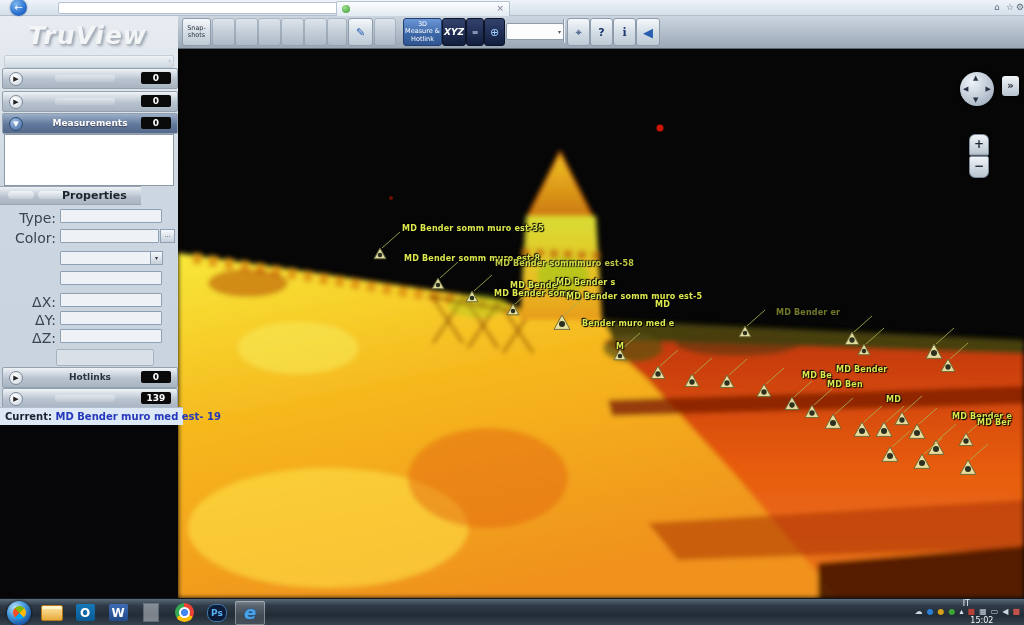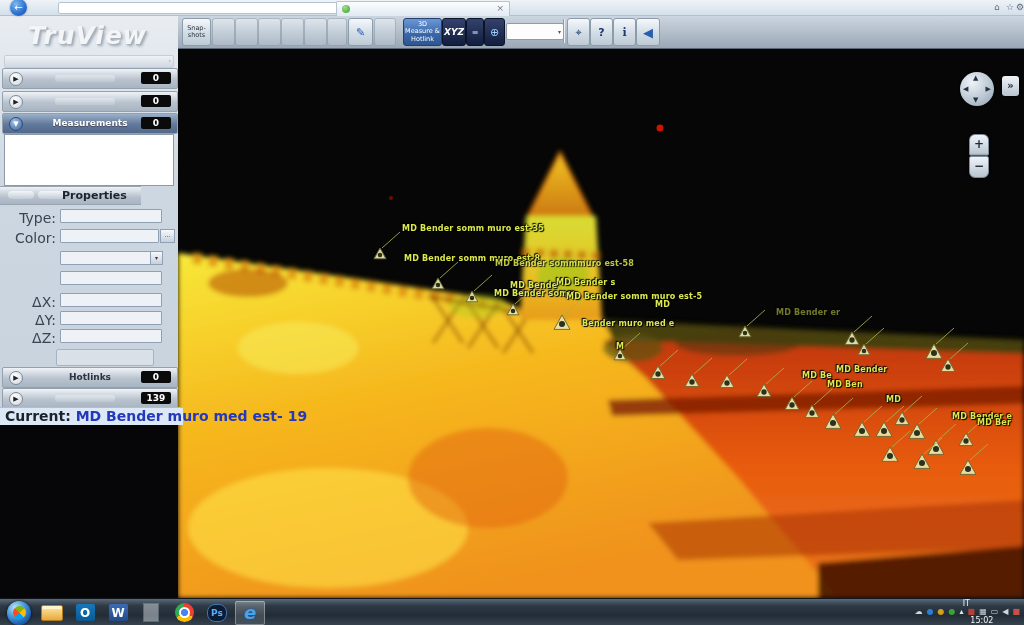--- a/index.html
+++ b/index.html
@@ -36,21 +36,21 @@
   .count-badge{right:6px;top:3px;width:30px;height:12px;background:#0a0a0a;border-radius:2px;color:#fff;font-size:9px;font-weight:bold;text-align:center;line-height:12px;}
   #listbox{left:4px;top:119px;width:168px;height:50px;background:#fff;border:1px solid #8c99a8;}
   #props-hdr{left:0px;top:171px;width:141px;height:17px;background:linear-gradient(#eef2f6,#b6c0cc 60%,#aab5c2);border-top:1px solid #98a4b2;border-bottom:1px solid #98a4b2;}
   .props-pill{top:4px;width:26px;height:8px;border-radius:4px;background:linear-gradient(#fafcfe,#c6d0da);opacity:.8;}
   #props-title{left:62px;top:2px;font-size:11px;font-weight:bold;color:#1c242e;}
   .frow-label{width:56px;text-align:right;font-size:14px;color:#3a4450;}
   .finput{height:12px;background:#eef1f5;border:1px solid #8fa0b4;border-radius:1px;}
   .fsel-arrow{width:11px;height:12px;background:linear-gradient(#f6f9fc,#c6d0da);border:1px solid #8fa0b4;font-size:6px;color:#334;text-align:center;line-height:12px;}
   #color-btn{left:160px;width:13px;height:12px;background:linear-gradient(#f6f9fc,#c6d0da);border:1px solid #8fa0b4;font-size:6px;color:#334;text-align:center;line-height:10px;}
   #update-btn{left:56px;top:334px;width:96px;height:15px;background:#dfe5ec;border:1px solid #9aa8b8;border-radius:2px;opacity:.75;}
-  #current-line{left:0;top:392px;width:178px;height:17px;background:#dce8f6;border-top:1px solid #b0bed0;font-size:14px;line-height:17px;padding-left:5px;white-space:nowrap;}
+  #current-line{left:0;top:392px;width:178px;height:17px;background:#dce8f6;border-top:1px solid #b0bed0;font-size:10px;line-height:17px;padding-left:5px;white-space:nowrap;}
   #current-prefix{font-weight:bold;color:#1a222c;}
   #current-value{font-weight:bold;color:#2338bb;}
   #sidebar-filler{left:0;top:410px;width:178px;height:173px;background:#060608;}
 
   
   #toolbar{left:178px;top:15px;width:846px;height:33px;background:linear-gradient(#cdd7e1,#aab6c3 70%,#9aa7b5);border-bottom:1px solid #5a6674;z-index:10;}
   .tbtn{top:3px;height:26px;background:linear-gradient(#f5f8fb,#d2dce5 55%,#becad5);border:1px solid #8d9cab;border-radius:3px;
         display:flex;align-items:center;justify-content:center;font-size:6.5px;color:#2c3642;text-align:center;}
   .tbtn.faded{opacity:.5;}
   .tbtn.navy{background:linear-gradient(#33426e,#121e3e);border-color:#0c1428;color:#fff;}

